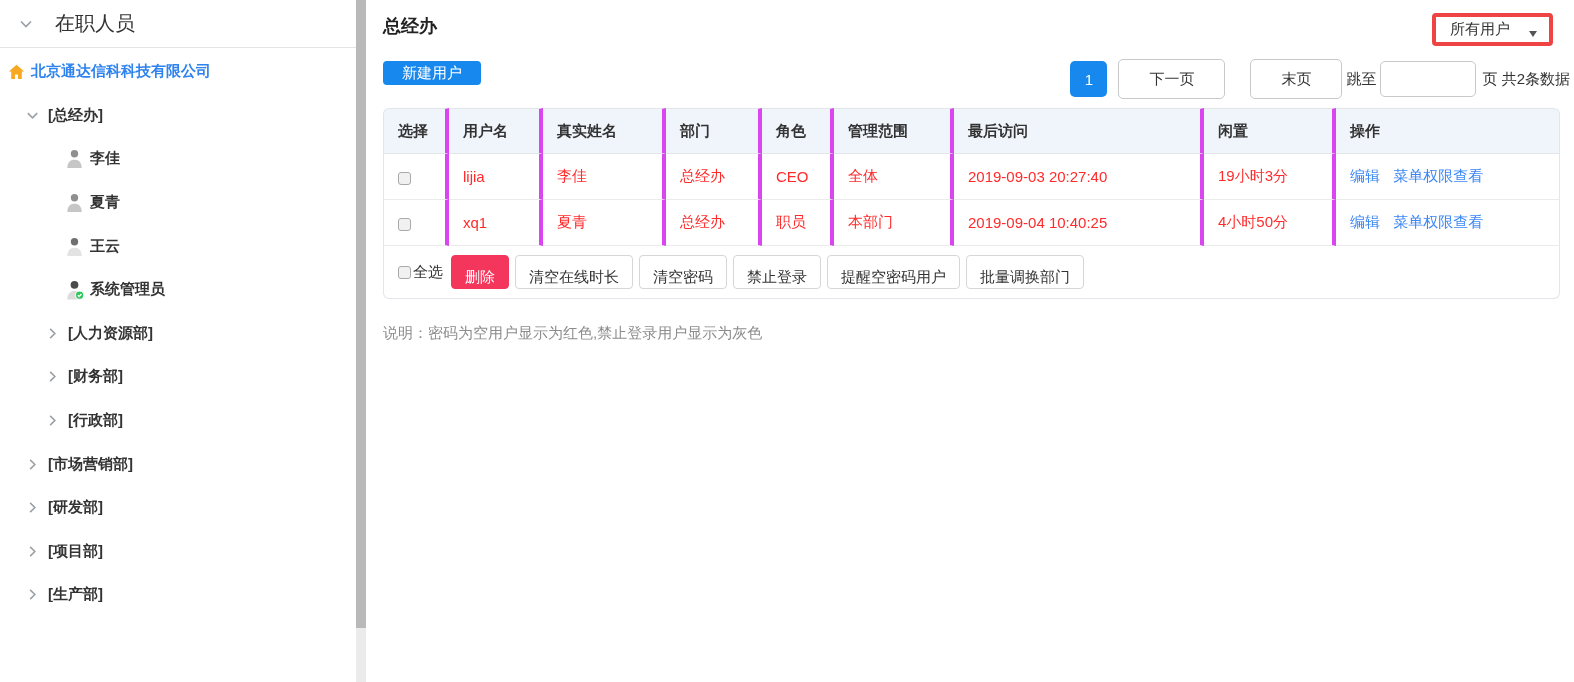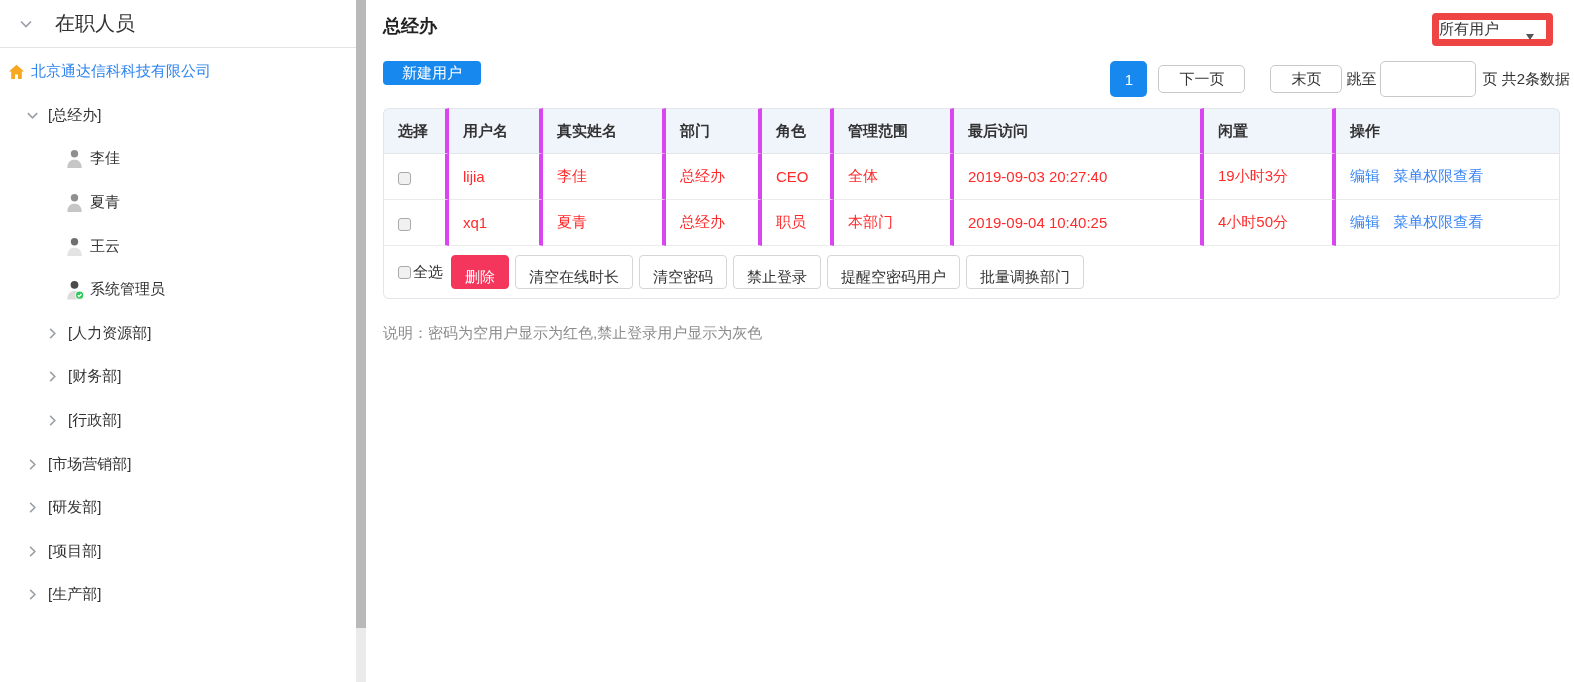--- a/index.html
+++ b/index.html
@@ -6,52 +6,52 @@
   html,body { width:1574px; height:682px; background:#fff; overflow:hidden;
     font-family:"Liberation Sans","DejaVu Sans",sans-serif; }
   body { position:relative; color:#333; }
 
   
   .sidebar { position:absolute; left:0; top:0; width:356px; height:682px; background:#fff; }
   .sb-header { height:48px; display:flex; align-items:center; border-bottom:1px solid #e4e4e4; }
   .sb-header .chev { margin-left:18px; }
   .sb-header .sb-header-label { margin-left:21px; font-size:20px; color:#333; }
   .tree { padding-top:2px; }
-  .tree-row { height:43.6px; display:flex; align-items:center; font-size:15px; color:#333; cursor:pointer; white-space:nowrap; }
+  .tree-row { height:43.6px; display:flex; align-items:center; font-size:15px; color:#333; cursor:pointer; white-space:nowrap;font-weight:bold; }
   .tree-row .lbl { margin-left:8px; }
   .row-company .home-icon { margin-left:8px; }
   .row-company .lbl { margin-left:6px; color:#2e83ee; }
   .ind-dept1 .chev, .ind-dept1 .chev-r { margin-left:25px; }
   .ind-dept2 .chev, .ind-dept2 .chev-r { margin-left:45px; }
   .ind-user  .avatar { margin-left:66px; }
   .ind-user  .lbl { margin-left:7px; }
   .avatar { position:relative; width:17px; height:19px; flex:0 0 auto; }
 
   
   .sb-scroll { position:absolute; left:356px; top:0; width:10px; height:682px; background:#ebebeb; }
   .sb-thumb  { position:absolute; left:0; top:0; width:10px; height:628px; background:#b9b9b9; }
 
   
   .main { position:absolute; left:366px; top:0; width:1208px; height:682px; background:#fff; }
   .main-title { position:absolute; left:17px; top:14px; font-size:18px; font-weight:bold; color:#222; }
 
   .filter-select { position:absolute; right:21px; top:13px; width:121px; height:33px;
-    border:7px solid #ef4444; border-radius:4px; background:#fff; display:flex; align-items:center;
-    font-size:15px; color:#333; cursor:pointer; }
+    border:4px solid #ef4444; border-radius:4px; background:#fff; display:flex; align-items:center;
+    padding-left:14px; font-size:15px; color:#333; cursor:pointer; }
   .filter-select .sel-arrow { position:absolute; right:12px; top:14px; width:0; height:0;
     border-left:4.5px solid transparent; border-right:4.5px solid transparent; border-top:6px solid #555; }
 
   .new-user-btn { position:absolute; left:17px; top:61px; height:24px; padding:0 19px;
     background:#1789ee; color:#fff; font-size:15px; border:none; border-radius:4px; cursor:pointer; }
 
   .pagination { position:absolute; top:61px; right:4px; height:36px; display:flex; align-items:center; font-size:15px; }
   .pg-current { width:37px; height:36px; background:#1789ee; color:#fff; border:none; border-radius:5px;
     font-size:15px; cursor:pointer; }
-  .pg-btn { height:28px; background:#fff; border:1px solid #c9c9c9; border-radius:5px; color:#333;
-    font-size:15px; padding:0 20px; cursor:pointer; }
+  .pg-btn { height:40px; background:#fff; border:1px solid #c9c9c9; border-radius:5px; color:#333;
+    font-size:15px; padding:0 30px; cursor:pointer; }
   .pg-next { margin-left:11px; }
   .pg-last { margin-left:25px;text-align:right; }
   .pg-jump-label { margin-left:4px; }
   .pg-jump-input { margin-left:4px; width:96px; height:36px; border:1px solid #c9c9c9; border-radius:5px;
     padding:0 8px; font-size:15px; }
   .pg-suffix { margin-left:6px; color:#333; }
 
   
   .user-table { position:absolute; left:17px; top:108px; width:1177px; border-collapse:separate; border-spacing:0;
     font-size:15px; table-layout:fixed; }

